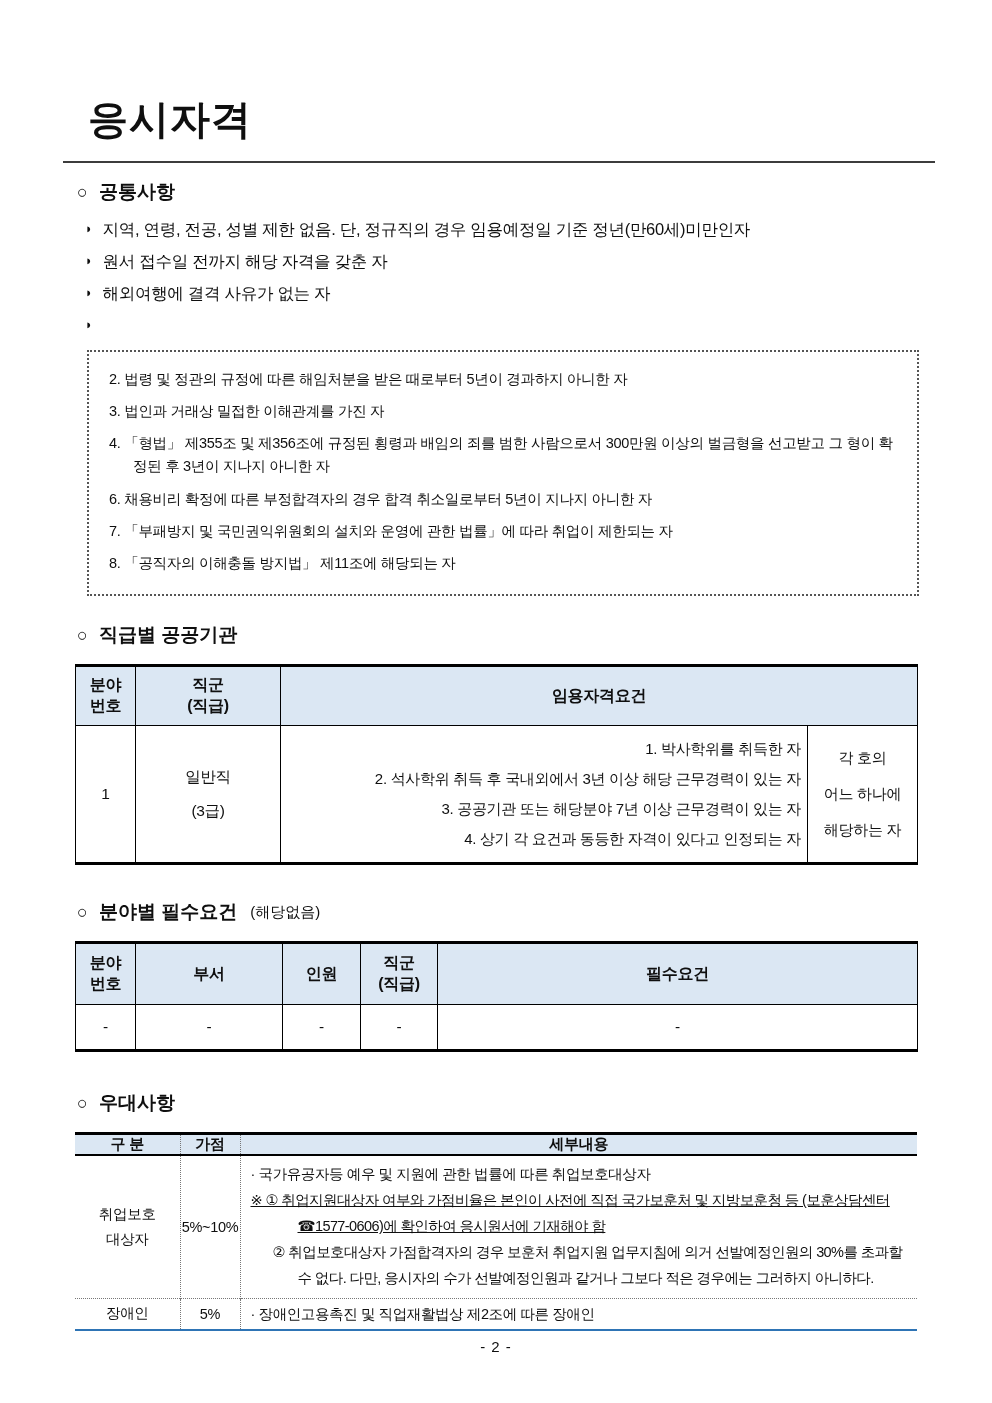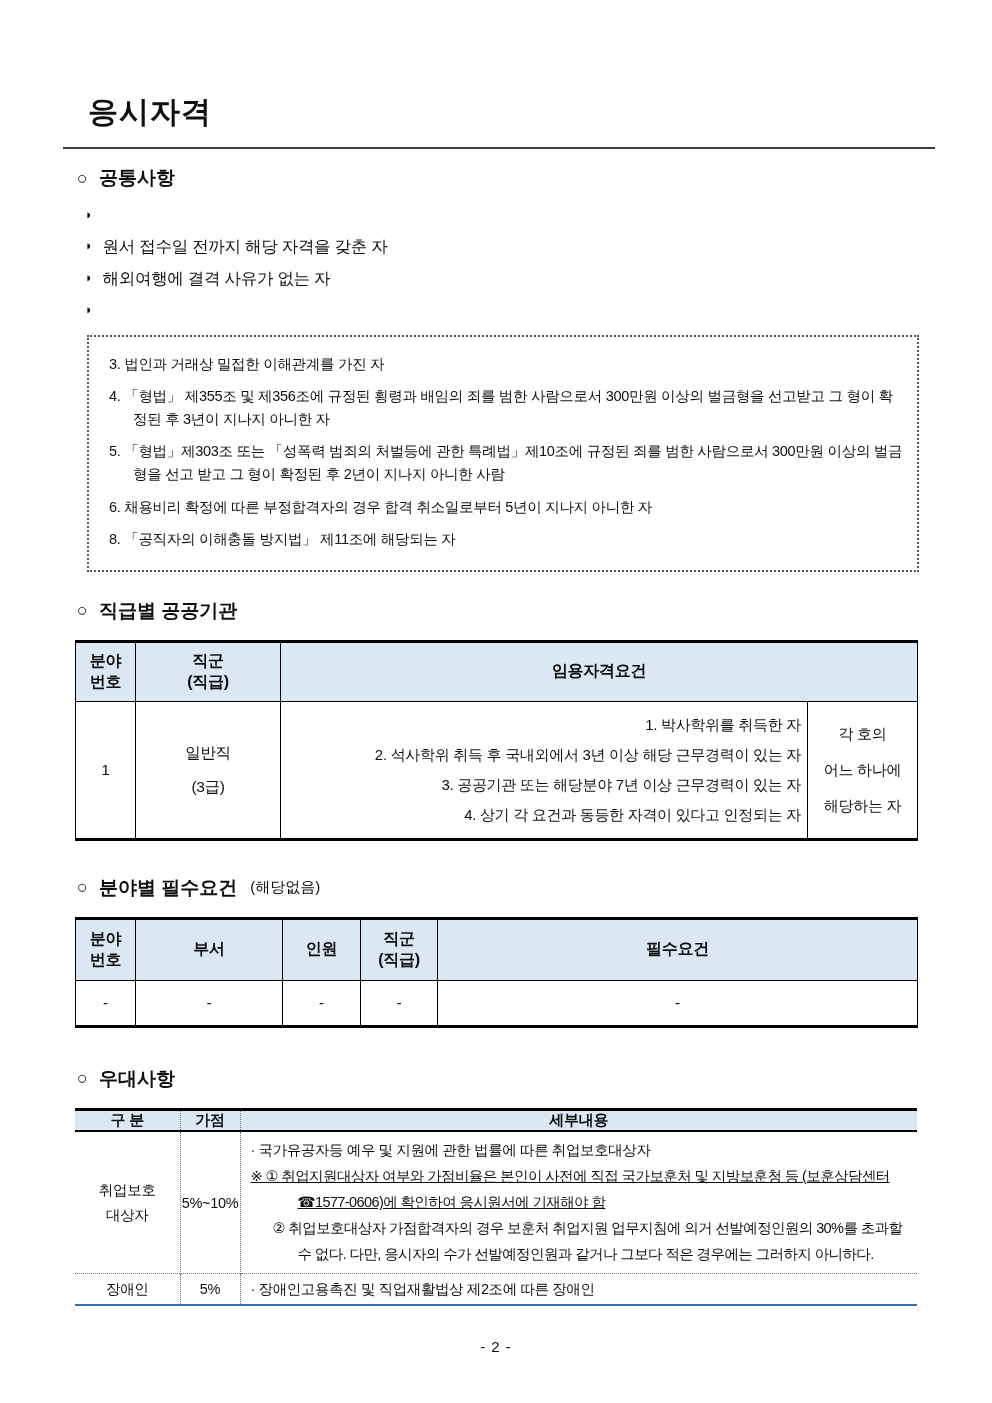--- a/index.html
+++ b/index.html
@@ -1,21 +1,21 @@
 <!DOCTYPE html>
 <html><head>
 <meta charset="utf-8">
 <style>
   * { margin:0; padding:0; box-sizing:border-box; }
   html,body { width:992px; height:1403px; background:#ffffff; overflow:hidden; }
   body { font-family:"Liberation Sans","DejaVu Sans",sans-serif; color:#0f0f0f; position:relative; }
   .page { padding:92px 75px 0 75px; }
 
   
-  .doc-title { font-size:30px; font-weight:800; letter-spacing:1px; margin-left:13px; }
+  .doc-title { font-size:40px; font-weight:800; letter-spacing:1px; margin-left:13px; }
   .title-rule { border:none; border-top:2px solid #3c3c3c; margin:14px 0 0 -12px; width:872px; }
 
   
   .section-head { display:flex; align-items:center; gap:11px; font-size:19px; font-weight:700; margin-left:2px; }
   .section-head .marker { font-size:18px; font-weight:400; }
   .section-note { font-size:15px; font-weight:400; margin-left:2px; }
 
   
   .bullet-list { margin:14px 0 0 10px; }
   .bullet-item { display:flex; gap:10px; font-size:16.5px; margin-bottom:10px; letter-spacing:-0.3px; }
@@ -66,39 +66,41 @@
   <hr class="title-rule">
 
   <div class="section-head" style="margin-top:16px;">
     <span class="marker">○</span>
     <span>공통사항</span>
   </div>
 
   <div class="bullet-list">
     <div class="bullet-item">
       <span class="b">◗</span>
+      <span>지역, 연령, 전공, 성별 제한 없음. 단, 정규직의 경우 임용예정일 기준 정년(만60세)미만인자</span>
     </div>
     <div class="bullet-item">
       <span class="b">◗</span>
       <span>원서 접수일 전까지 해당 자격을 갖춘 자</span>
     </div>
     <div class="bullet-item">
       <span class="b">◗</span>
       <span>해외여행에 결격 사유가 없는 자</span>
     </div>
     <div class="bullet-item">
       <span class="b">◗</span>
     </div>
   </div>
 
   <div class="dq-box">
+    <div class="dq-item">2. 법령 및 정관의 규정에 따른 해임처분을 받은 때로부터 5년이 경과하지 아니한 자</div>
     <div class="dq-item">3. 법인과 거래상 밀접한 이해관계를 가진 자</div>
     <div class="dq-item">4. 「형법」 제355조 및 제356조에 규정된 횡령과 배임의 죄를 범한 사람으로서 300만원 이상의 벌금형을 선고받고 그 형이 확정된 후 3년이 지나지 아니한 자</div>
-    <div class="dq-item">5. 「형법」제303조 또는 「성폭력 범죄의 처벌등에 관한 특례법」제10조에 규정된 죄를 범한 사람으로서 300만원 이상의 벌금형을 선고 받고 그 형이 확정된 후 2년이 지나지 아니한 사람</div>
     <div class="dq-item">6. 채용비리 확정에 따른 부정합격자의 경우 합격 취소일로부터 5년이 지나지 아니한 자</div>
+    <div class="dq-item">7. 「부패방지 및 국민권익위원회의 설치와 운영에 관한 법률」에 따라 취업이 제한되는 자</div>
     <div class="dq-item">8. 「공직자의 이해충돌 방지법」 제11조에 해당되는 자</div>
   </div>
 
   <div class="section-head" style="margin-top:26px;">
     <span class="marker">○</span>
     <span>직급별 공공기관</span>
   </div>
 
   <table class="t1">
     <colgroup>

